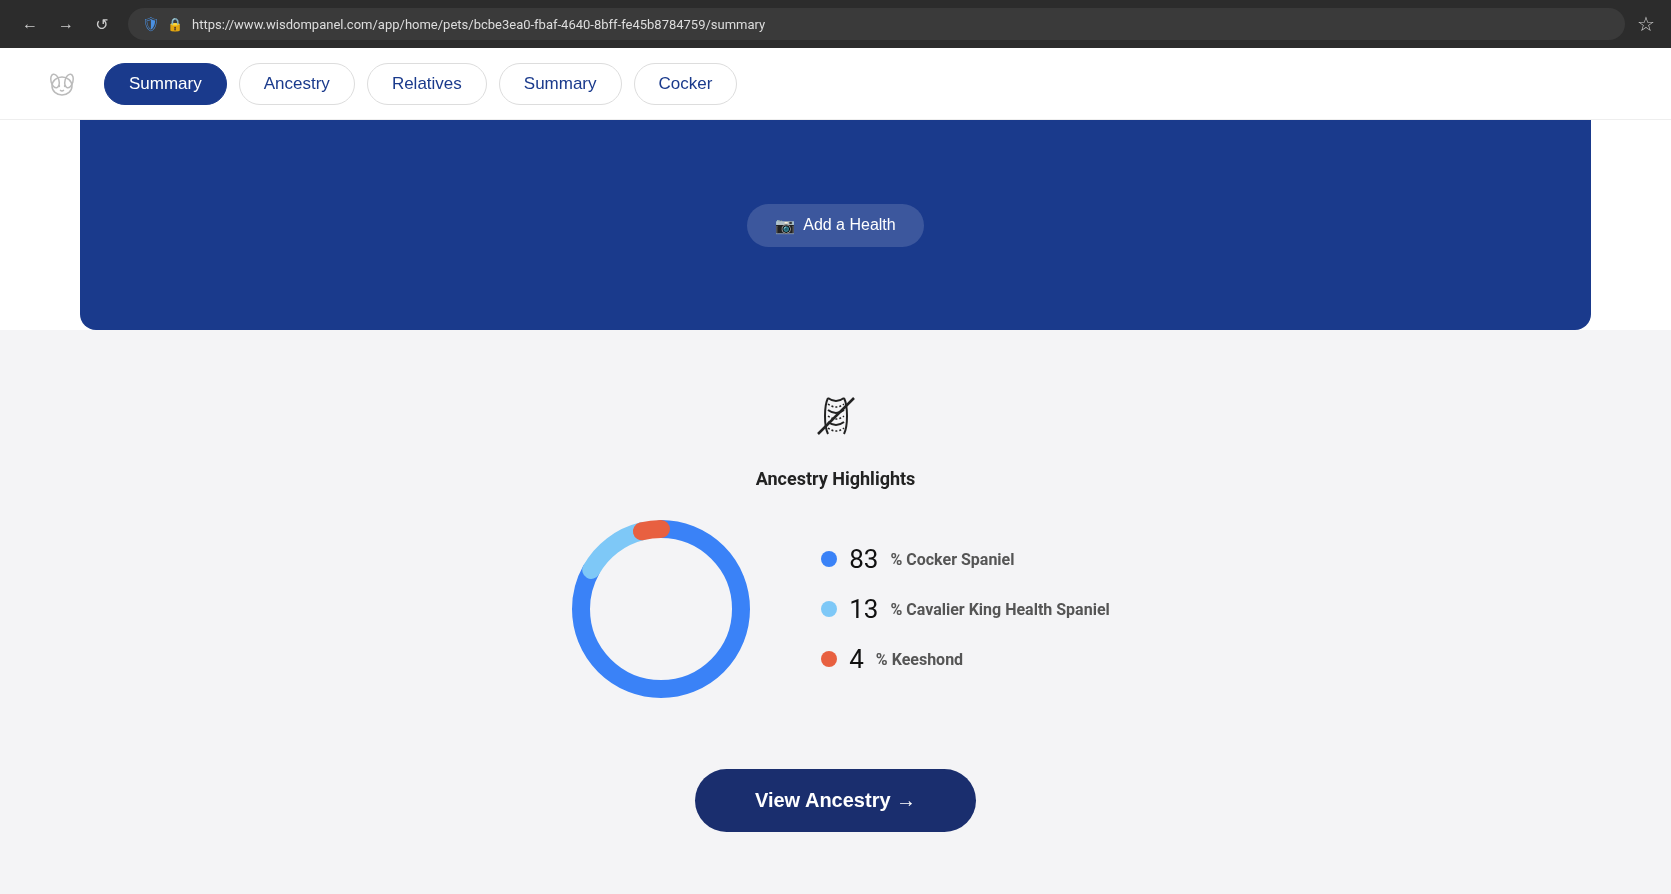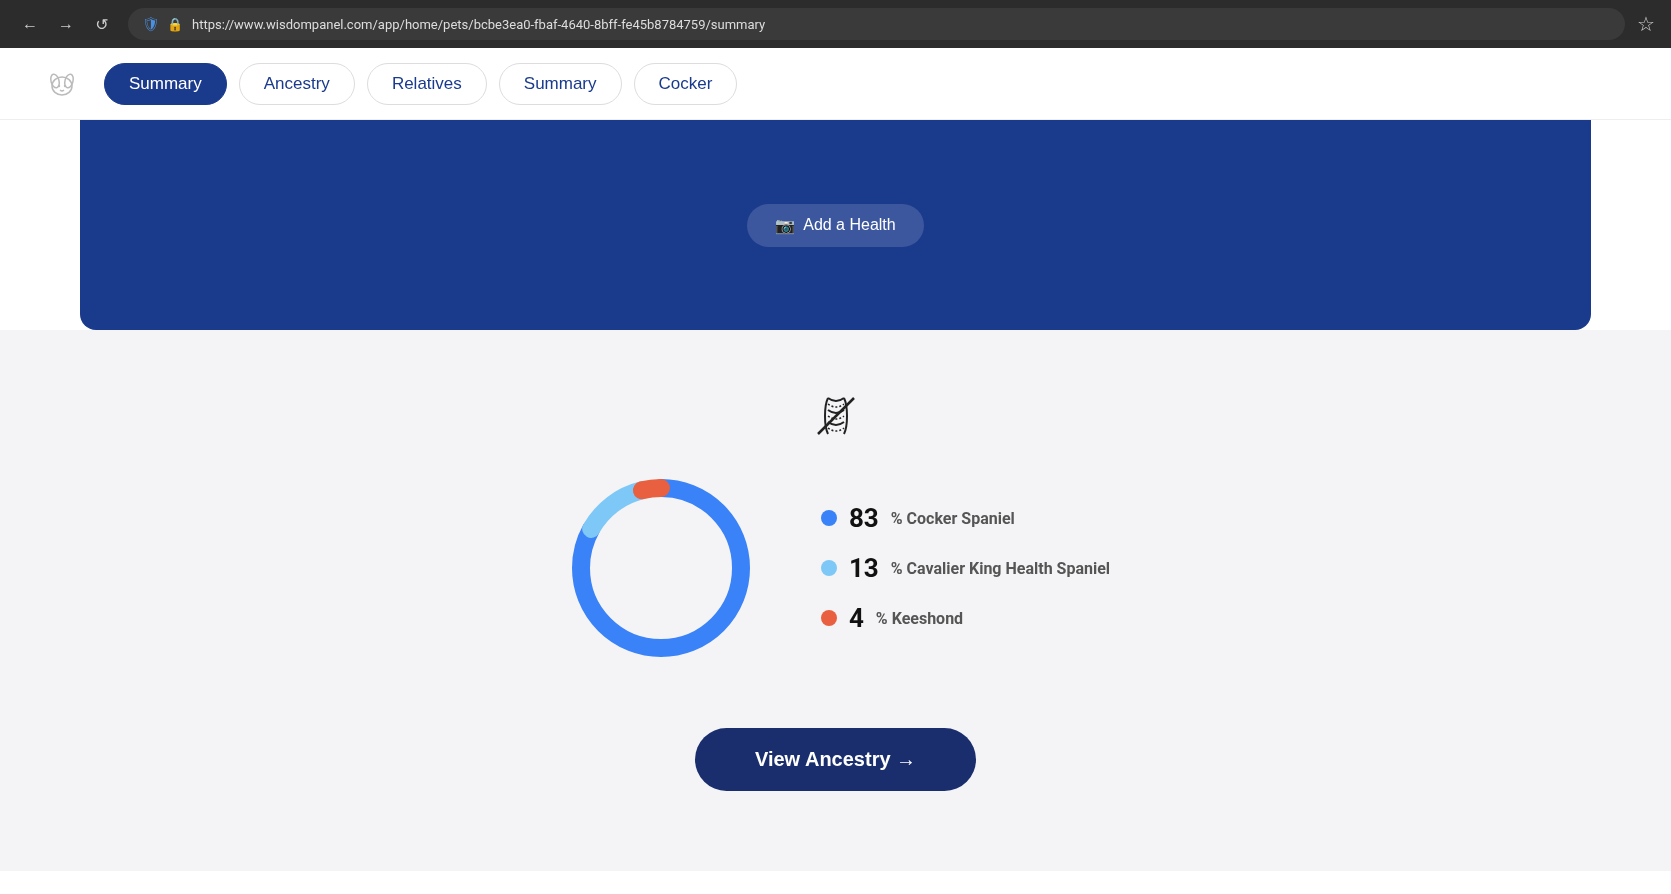--- a/index.html
+++ b/index.html
@@ -186,21 +186,21 @@
       color: #222;
     }
     .legend-dot {
       width: 16px;
       height: 16px;
       border-radius: 50%;
       flex-shrink: 0;
     }
     .legend-pct {
       font-size: 26px;
-      font-weight: 700;
+      font-weight: 400;
       color: #111;
       text-align: right;
     }
     .legend-unit {
       font-size: 16px;
       font-weight: 700;
       color: #555;
     }
 
     
@@ -274,20 +274,21 @@
         <path d="M18 26 Q26 32 34 26" stroke="#222" stroke-width="1.5" fill="none" stroke-dasharray="2 2"></path>
         <path d="M18 32 Q26 38 34 32" stroke="#222" stroke-width="2" fill="none"></path>
         <path d="M18 38 Q26 44 34 38" stroke="#222" stroke-width="1.5" fill="none" stroke-dasharray="2 2"></path>
         <path d="M18 8 C14 16 14 36 18 44" stroke="#222" stroke-width="2" fill="none"></path>
         <path d="M34 8 C38 16 38 36 34 44" stroke="#222" stroke-width="2" fill="none"></path>
 
         <line x1="8" y1="44" x2="44" y2="8" stroke="#222" stroke-width="2.5"></line>
       </svg>
     </span>
 
+    <div class="section-title">Ancestry Highlights</div>
 
     
     <div class="chart-row">
 
       <div class="donut-container">
         <svg class="donut-svg" viewBox="0 0 200 200" xmlns="http://www.w3.org/2000/svg">
 
           <circle cx="100" cy="100" r="80" fill="none" stroke="#3a82f7" stroke-width="18" stroke-dasharray="417.2 502.65" stroke-dashoffset="0" stroke-linecap="round"></circle>
 
           <circle cx="100" cy="100" r="80" fill="none" stroke="#7ec8f7" stroke-width="18" stroke-dasharray="65.3 502.65" stroke-dashoffset="-417.2" stroke-linecap="round"></circle>

